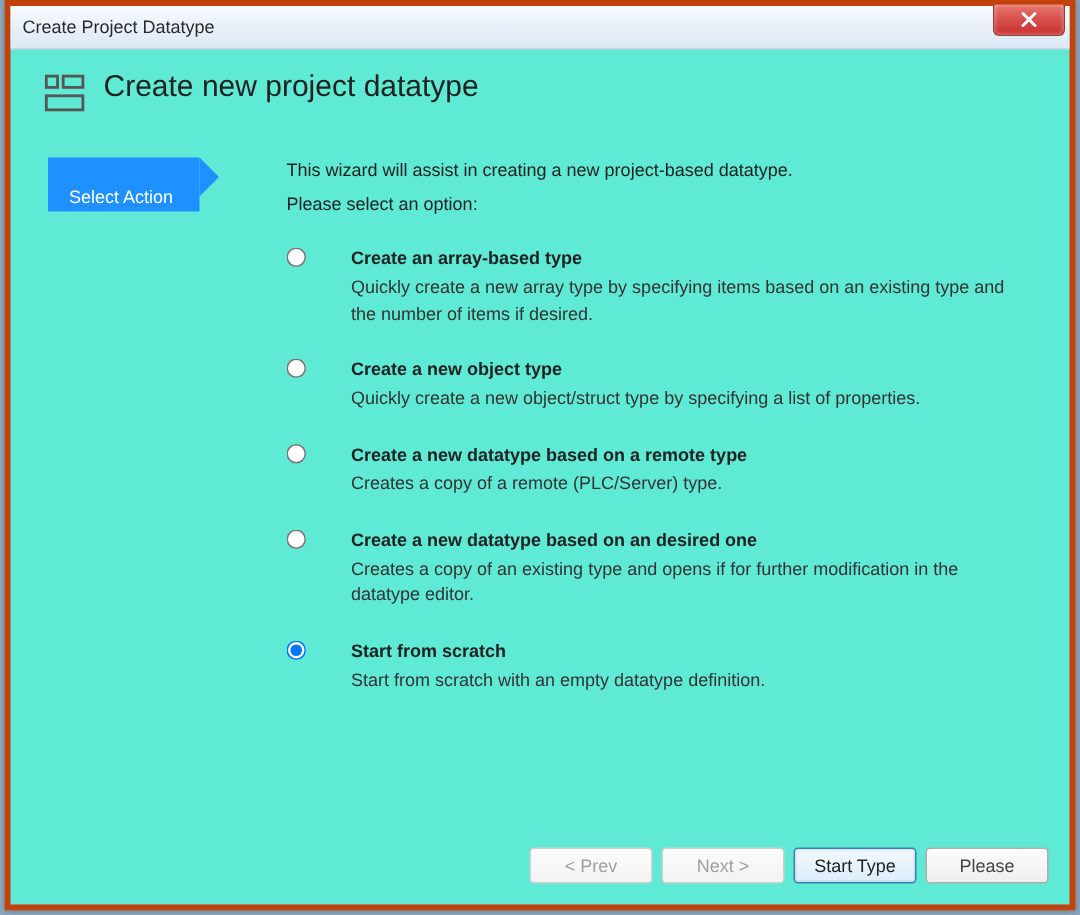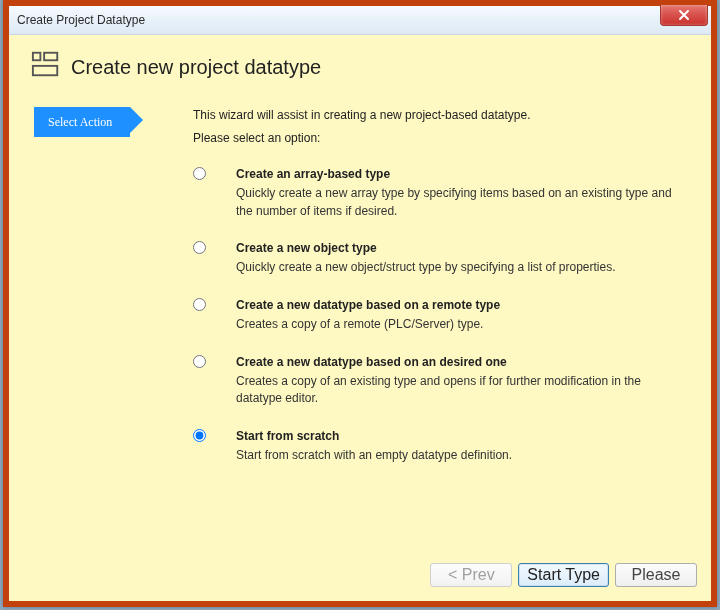--- a/index.html
+++ b/index.html
@@ -12,22 +12,22 @@
     color: #222;
     background: #8ea8bf; 
     overflow: hidden;
   }
   .window {
     position: absolute;
     left: 3px;
     right: 3px;
     top: 0;
     bottom: 3px;
-    background: #fef9c3;
-    border: 6px solid #c2410c;
+    background: #5eead4;
+    border: 4px solid #c2410c;
     box-shadow: 0 0 4px rgba(0,0,0,0.3);
   }
   
   .titlebar {
     height: 28px;
     background: linear-gradient(to bottom, #f7fbff 0%, #e8f1fa 50%, #dde9f5 100%);
     border-bottom: 1px solid #c8d6e4;
     display: flex;
     align-items: center;
     padding-left: 8px;
@@ -49,21 +49,21 @@
     border-radius: 0 0 4px 4px;
     display: flex;
     align-items: center;
     justify-content: center;
     box-shadow: inset 0 0 3px rgba(255,255,255,0.4);
   }
   .close-btn svg { display:block; }
   
   .header {
     display: flex;
-    align-items: flex-end;
+    align-items: flex-start;
     padding: 14px 22px 28px 22px;
   }
   .header .logo {
     width: 30px;
     height: 30px;
     margin-right: 10px;
   }
   .header h1 {
     margin: 0;
     font-weight: 400;
@@ -77,26 +77,25 @@
   }
   .side {
     width: 180px;
     padding-left: 25px;
     box-sizing: border-box;
   }
   .step {
     position: relative;
     display: inline-flex;
     align-items: center;
-    height: 30px;
+    height: 20px;
     background: #1e90ff;
     color: #fff;
     font-size: 12px;
-    padding: 0 18px 0 14px;
-    font-family: Liberation Serif, serif;
+    padding: 16px 18px 0 14px;
   }
   .step::after {
     content: "";
     position: absolute;
     right: -13px;
     top: 0;
     width: 0;
     height: 0;
     border-top: 13px solid transparent;
     border-bottom: 13px solid transparent;
@@ -141,21 +140,21 @@
     display: flex;
     gap: 6px;
   }
   .btn {
     min-width: 82px;
     height: 24px;
     border: 1px solid #adadad;
     background: linear-gradient(to bottom, #fcfcfc, #efefef);
     border-radius: 3px;
     font-family: inherit;
-    font-size: 16px;
+    font-size: 12px;
     color: #444;
     padding: 0 8px;
   }
   .btn:disabled, .btn.disabled {
     color: #a0a0a0;
     border-color: #cfcfcf;
     background: linear-gradient(to bottom, #fcfcfc, #f2f2f2);
   }
   .btn.primary {
     border: 1px solid #3c7fb1;
@@ -247,17 +246,18 @@
             <div class="opt-desc">Start from scratch with an empty datatype definition.</div>
           </div>
         </div>
 
       </div>
     </div>
   </div>
 
   <div class="buttons">
     <button class="btn disabled" disabled="">&lt; Prev</button>
+    <button class="btn disabled" disabled="">Next &gt;</button>
     <button class="btn primary">Start Type</button>
     <button class="btn">Please</button>
   </div>
 
 </div>
 
 </body></html>

